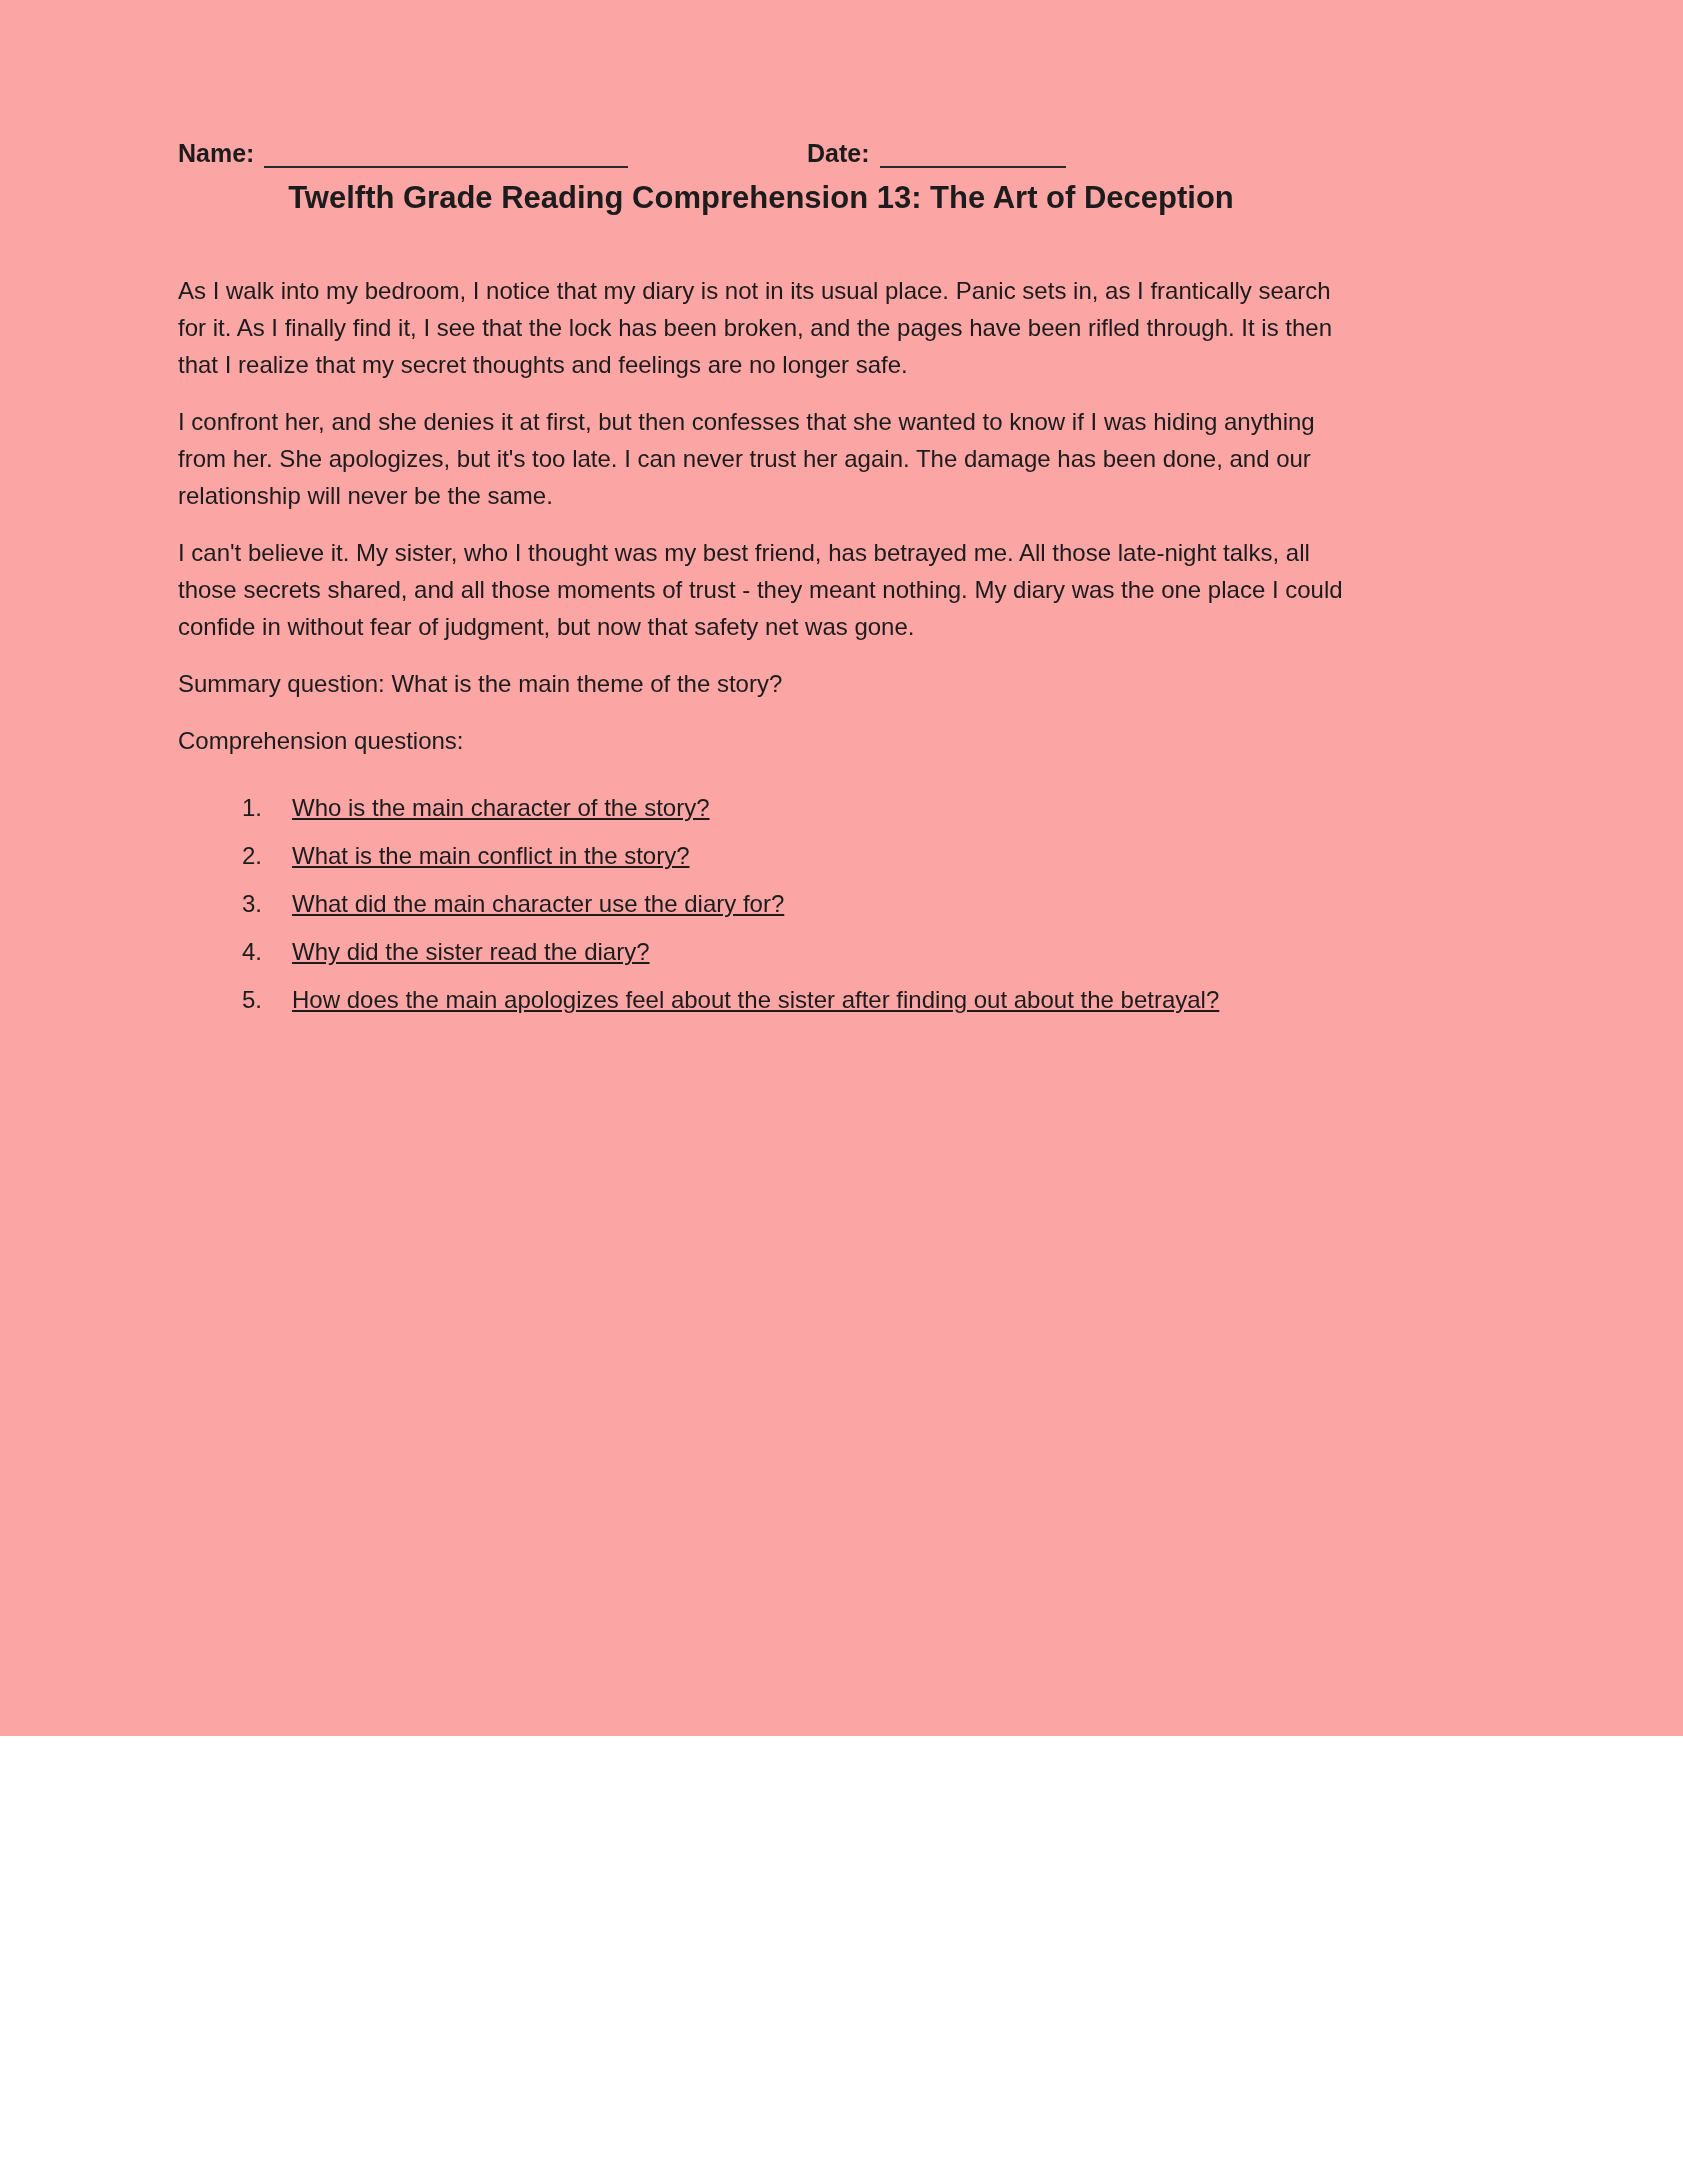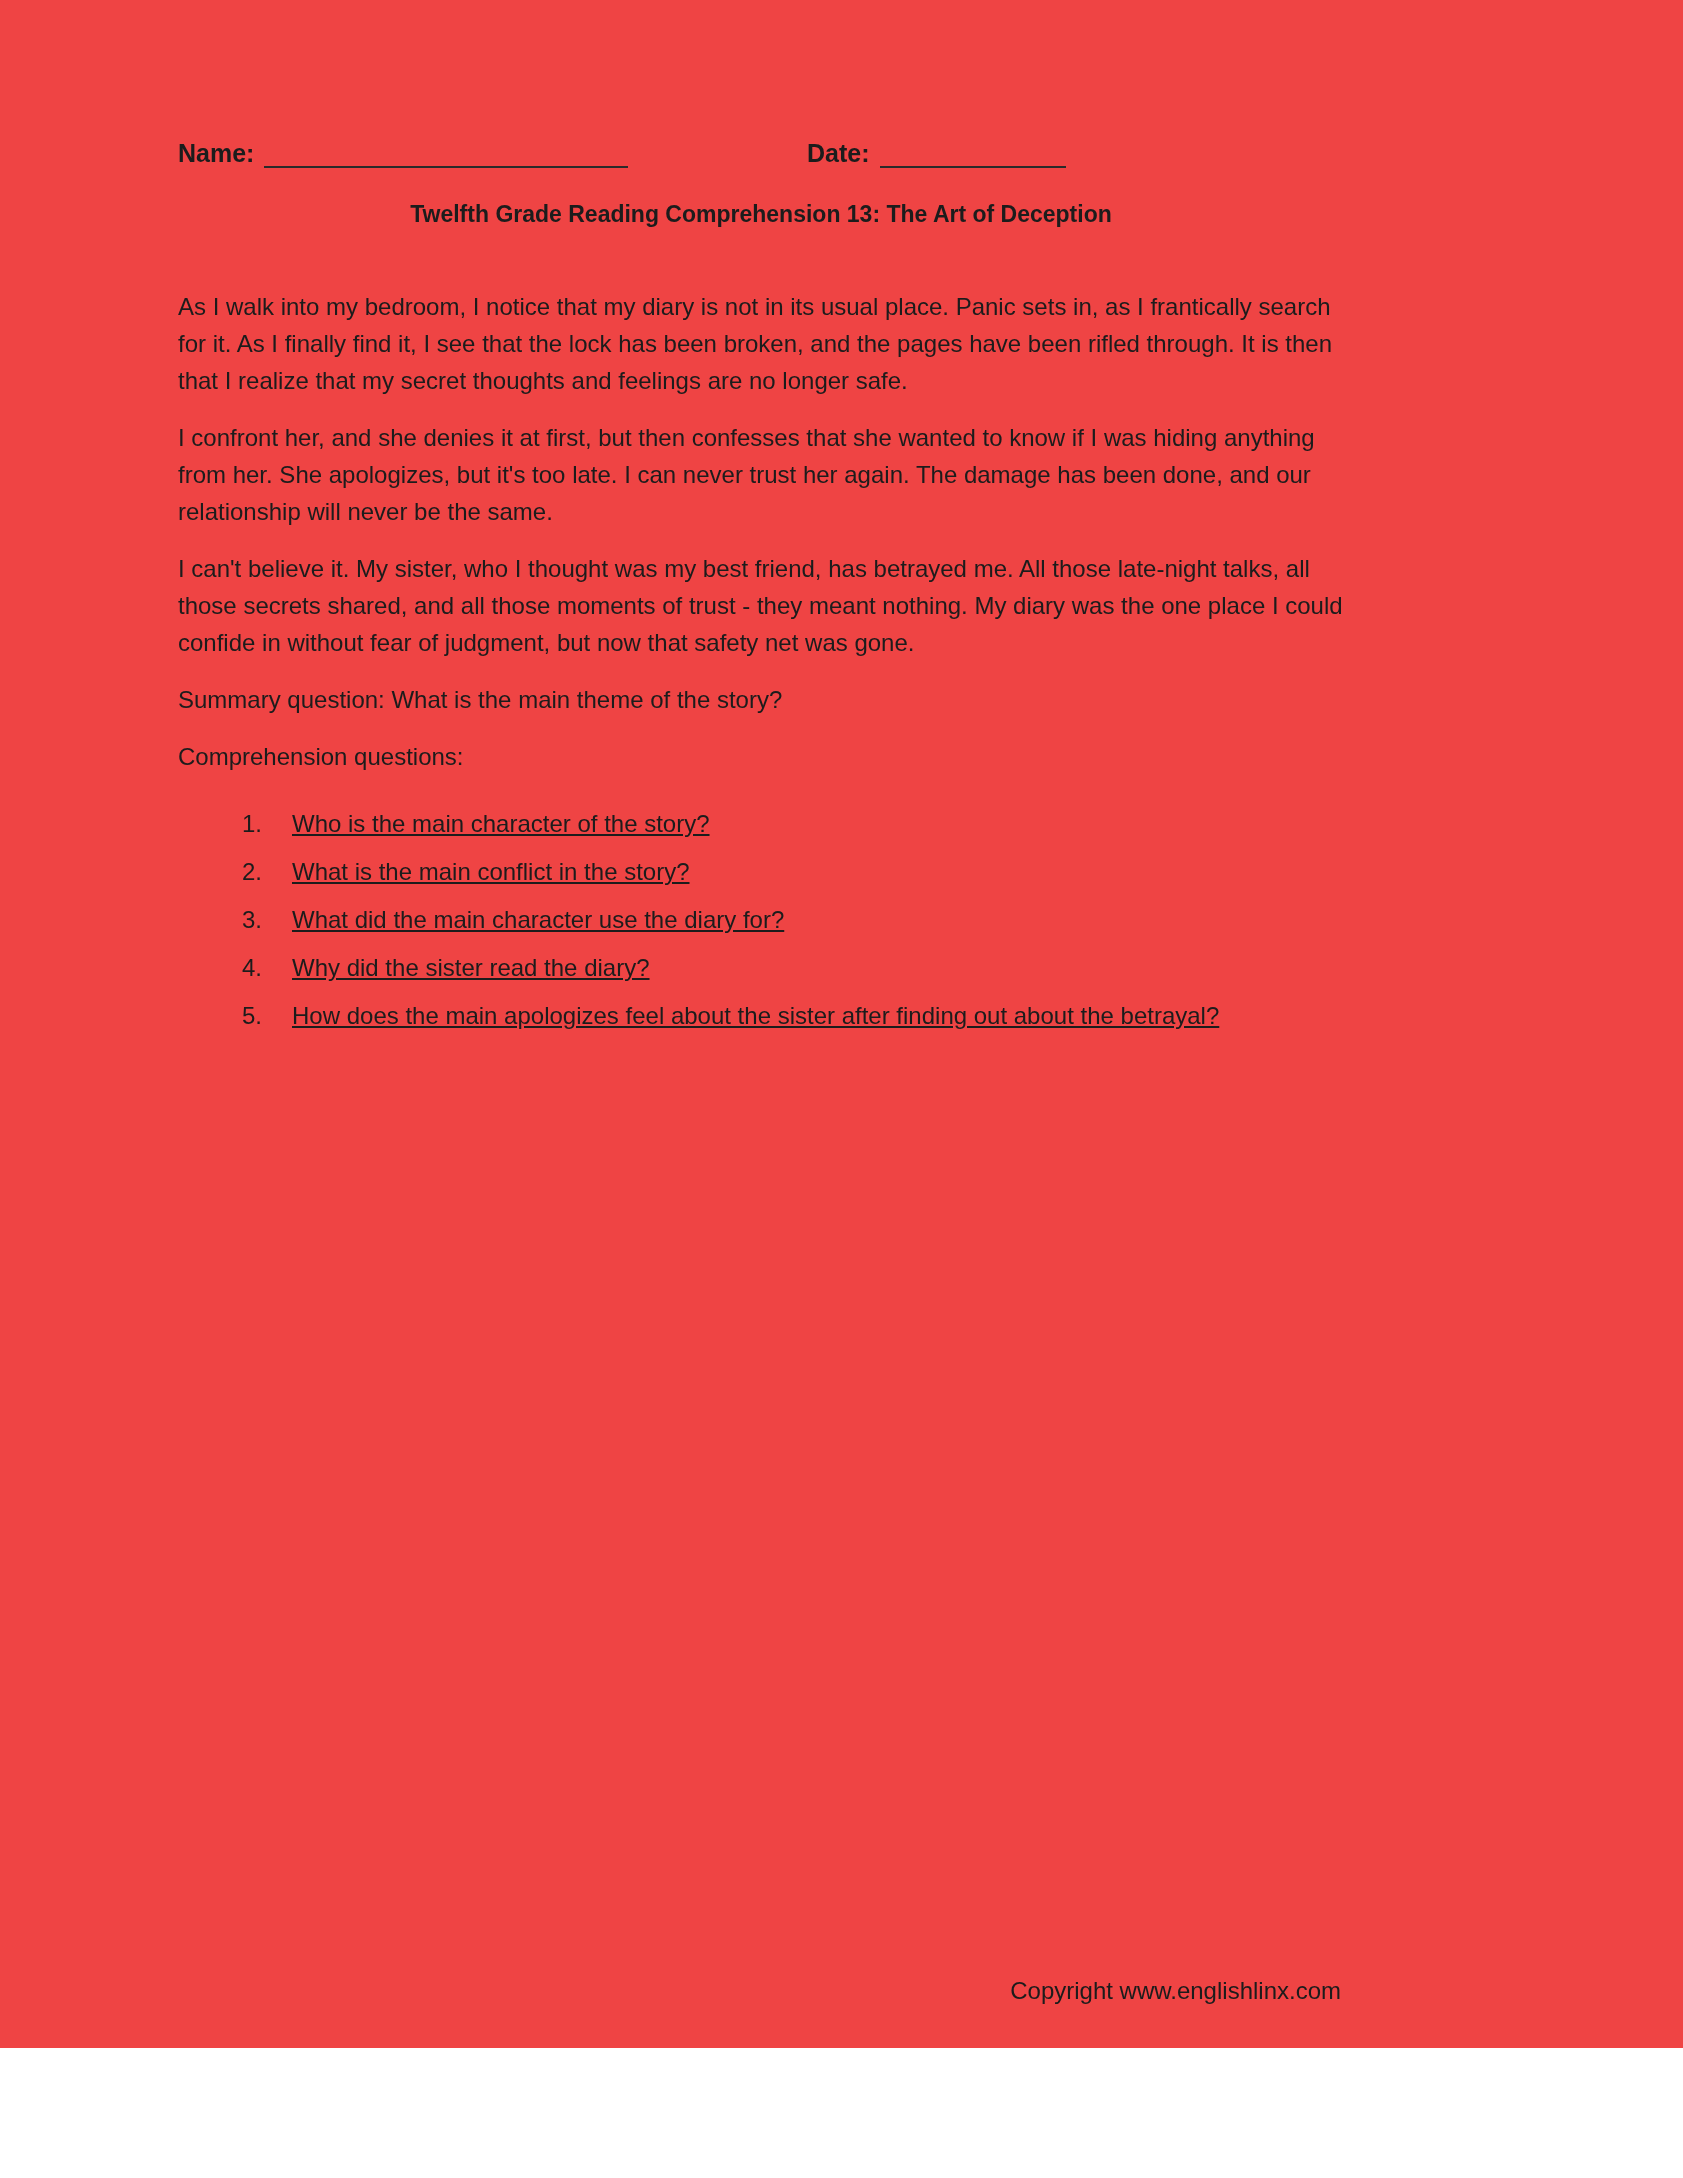--- a/index.html
+++ b/index.html
@@ -1,21 +1,21 @@
 <!DOCTYPE html>
 <html><head>
 <meta charset="utf-8">
 <style>
   * { box-sizing: border-box; }
   html, body { margin: 0; padding: 0; background: #ffffff; }
   .page {
     position: relative;
     width: 1683px;
-    height: 2048px;
-    background: #ef4444;
+    height: 1736px;
+    background: #fca5a5;
     font-family: "Liberation Sans", sans-serif;
     color: #1c1c1c;
     overflow: hidden;
   }
   .content {
     position: absolute;
     left: 178px;
     top: 139px;
     width: 1166px;
   }
@@ -42,23 +42,23 @@
     gap: 10px;
   }
   .blank-line {
     display: inline-block;
     border-bottom: 2px solid #2a2a2a;
     height: 26px;
   }
   .name-line { width: 364px; }
   .date-line { width: 186px; }
   .doc-title {
-    margin-top: 24px;
+    margin-top: 8px;
     text-align: center;
-    font-size: 23px;
+    font-size: 31px;
     font-weight: bold;
     line-height: 34px;
   }
   .body-text {
     margin-top: 57px;
     font-size: 24px;
     line-height: 37px;
   }
   .body-text p {
     margin: 4px 0 20px 0;

